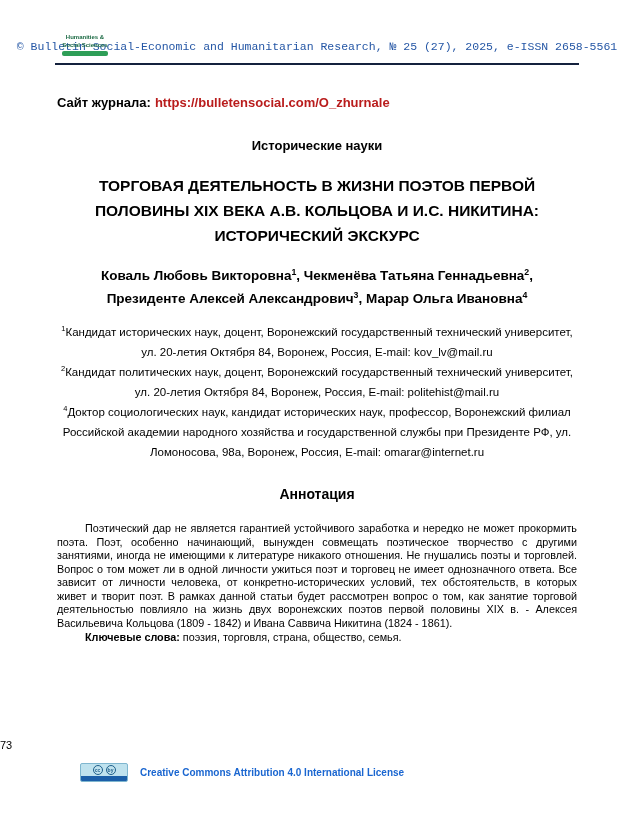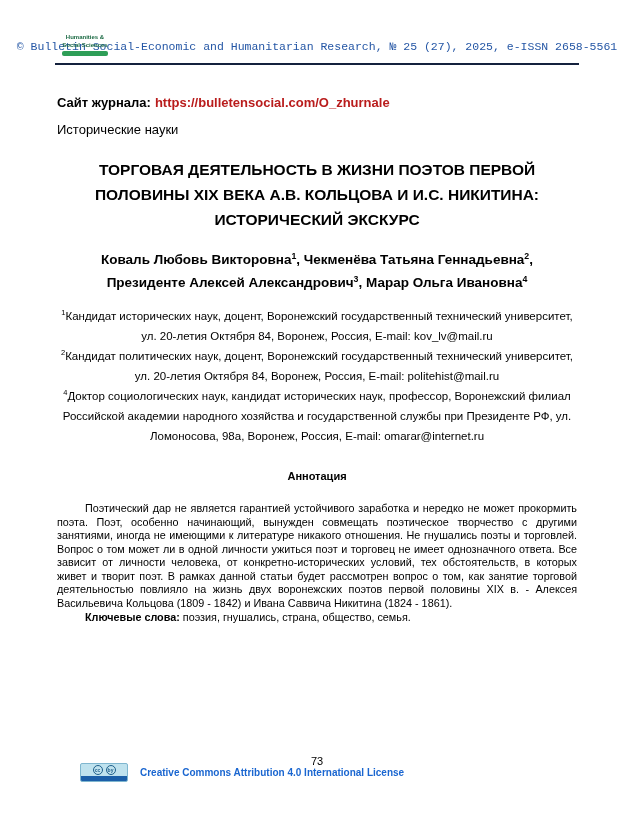--- a/index.html
+++ b/index.html
@@ -38,52 +38,52 @@
     border-top: 2px solid #14213d;
     margin: 10px 55px 0 55px;
   }
 
   
   .site-line { margin-top: 30px; font-size: 13px; font-weight: bold; }
   .site-label { color: #000; }
   .site-url { color: #b91c1c; text-decoration: none; cursor: pointer; margin-left: 4px; }
 
   
-  .section-heading { margin-top: 12px; text-align: left; font-size: 13px; font-weight: normal; }
+  .section-heading { margin-top: 28px; text-align: center; font-size: 13px; font-weight: bold; }
   .article-title {
     margin: 20px auto 16px auto; max-width: 520px;
     text-align: center; font-size: 15.5px; font-weight: bold; line-height: 25px;
   }
   .authors {
     margin: 14px auto 0 auto; max-width: 480px;
     text-align: center; font-size: 13.5px; font-weight: bold; line-height: 23px;
   }
   sup { font-size: 0.65em; vertical-align: super; line-height: 0; }
 
   .affiliations { margin-top: 12px; text-align: center; font-size: 11.5px; line-height: 20px; }
   .affiliation { margin: 0; }
 
   
-  .abstract-heading { margin-top: 24px; text-align: center; font-size: 11px; font-weight: bold; }
+  .abstract-heading { margin-top: 24px; text-align: center; font-size: 14px; font-weight: bold; }
   .abstract-text {
     margin-top: 20px;
     font-size: 10.8px; line-height: 13.5px;
     text-align: justify; text-indent: 28px;
   }
   .keywords {
     margin-top: 1px;
     font-size: 10.8px; line-height: 13.5px;
     text-align: justify; text-indent: 28px;
   }
   .keywords-label { font-weight: bold; }
 
   
   .page-number {
-    position: absolute; bottom: 53px; left: 0;
-    width: 100%; text-align: center; font-size: 11px;
+    position: absolute; bottom: 69px; left: 0;
+    width: 100%; text-align: left; font-size: 11px;
   }
   .cc-row {
     position: absolute; left: 80px; bottom: 38px;
     display: flex; align-items: center; gap: 12px;
   }
   .cc-badge {
     width: 48px; height: 19px;
     background: #bfe2ee; border: 1px solid #7fb6cf; border-radius: 2px;
     display: flex; flex-direction: column; justify-content: space-between;
     cursor: pointer; overflow: hidden;
@@ -130,21 +130,21 @@
       <p class="affiliation"><sup>2</sup><span>Кандидат политических наук, доцент, Воронежский государственный технический университет, ул. 20-летия Октября 84, Воронеж, Россия, E-mail: politehist@mail.ru</span></p>
       <p class="affiliation"><sup>4</sup><span>Доктор  социологических наук, кандидат исторических наук, профессор, Воронежский филиал Российской академии народного хозяйства и государственной службы при Президенте РФ, ул. Ломоносова, 98а, Воронеж, Россия, E-mail: omarar@internet.ru</span></p>
     </div>
 
     <div class="abstract-heading">Аннотация</div>
 
     <p class="abstract-text">Поэтический дар не является гарантией устойчивого заработка и нередко не может прокормить поэта. Поэт, особенно начинающий, вынужден совмещать поэтическое творчество с другими занятиями, иногда не имеющими к литературе никакого отношения. Не гнушались поэты и торговлей. Вопрос о том может ли в одной личности ужиться поэт и торговец не имеет однозначного ответа. Все зависит от личности человека, от конкретно-исторических условий, тех обстоятельств, в которых живет и творит поэт. В рамках данной статьи будет рассмотрен вопрос о том, как занятие торговой деятельностью повлияло на жизнь двух воронежских поэтов первой половины XIX в. - Алексея Васильевича Кольцова (1809 - 1842) и Ивана Саввича Никитина (1824 - 1861).</p>
 
     <p class="keywords">
       <span class="keywords-label">Ключевые слова:</span>
-      <span>поэзия, гнушались, страна, общество, семья.</span>
+      <span>поэзия, торговля, страна, общество, семья.</span>
     </p>
 
   </div>
 
   <div class="page-number">73</div>
 
   <div class="cc-row">
     <div class="cc-badge">
       <div class="cc-icons">
         <span class="cc-circle">cc</span>

